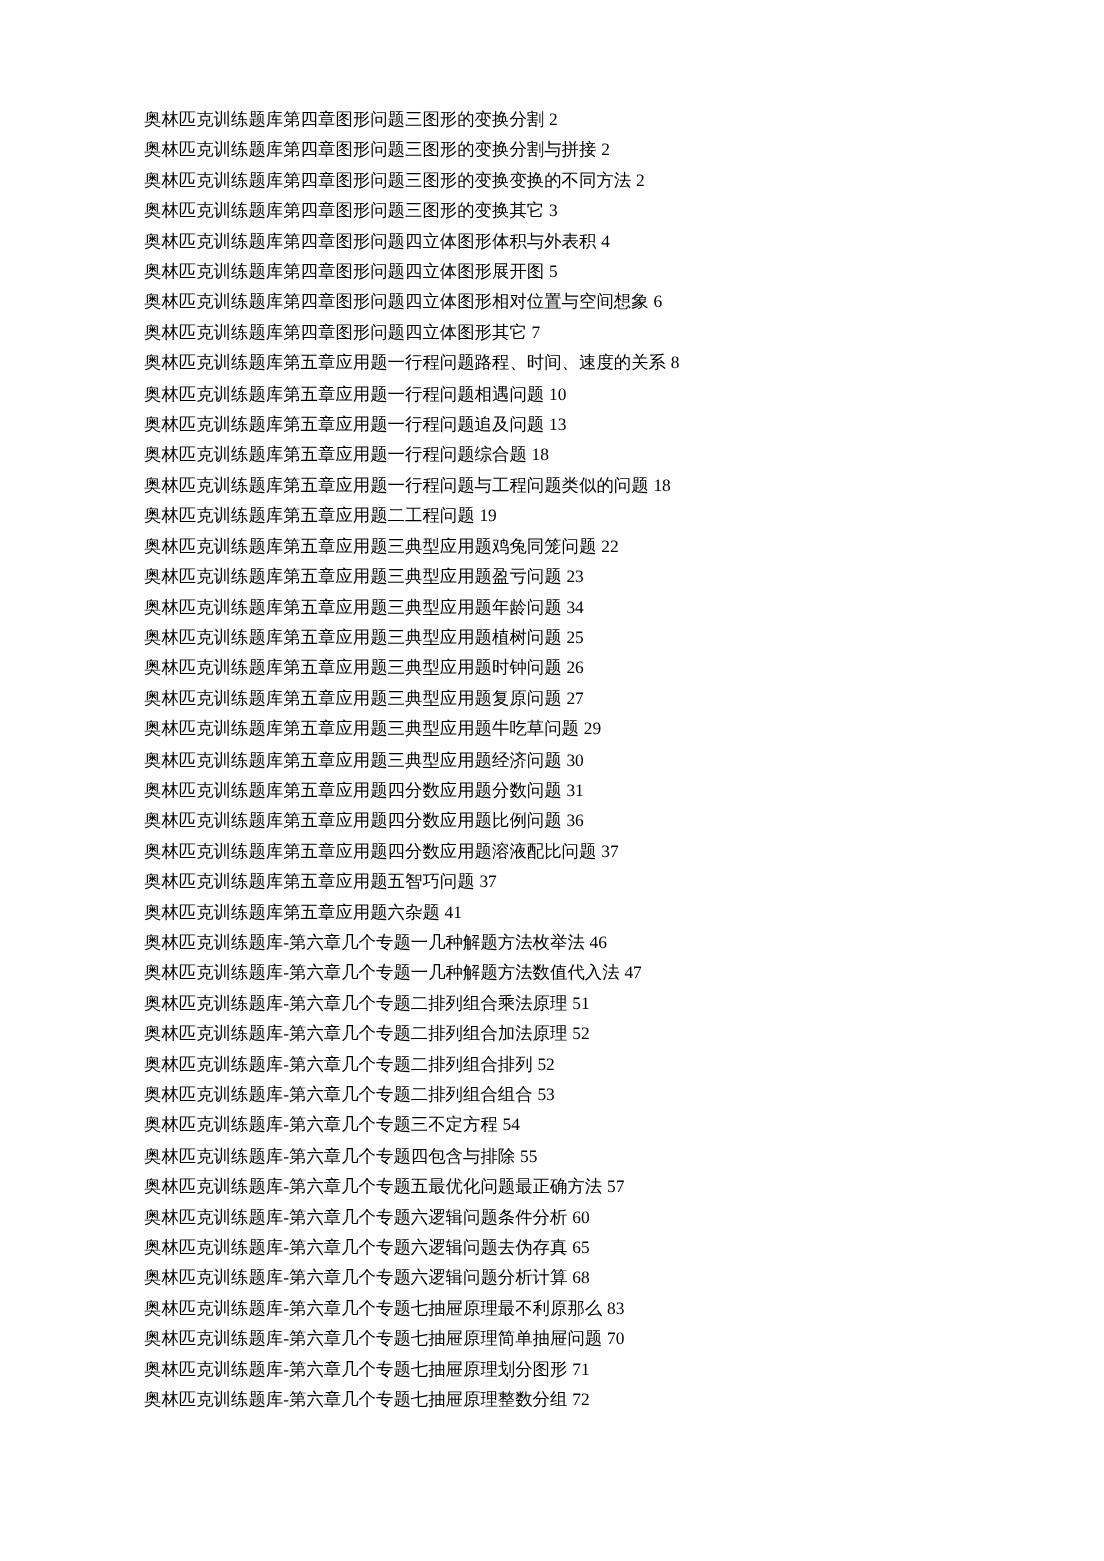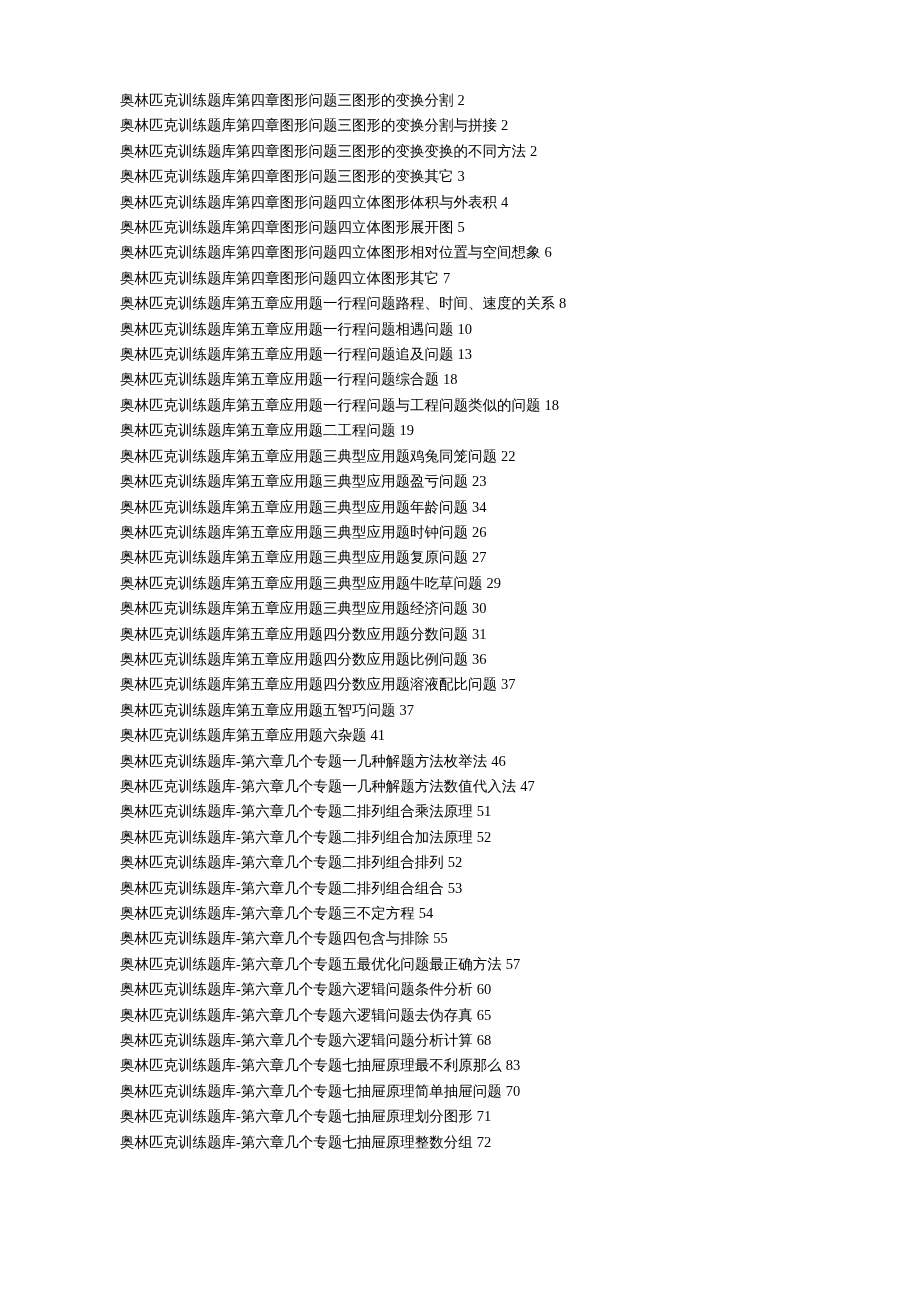--- a/index.html
+++ b/index.html
@@ -34,20 +34,21 @@
     <div class="toc-line"><span>奥林匹克训练题库第四章图形问题四立体图形其它</span><span class="page-num">7</span></div>
     <div class="toc-line"><span>奥林匹克训练题库第五章应用题一行程问题路程、时间、速度的关系</span><span class="page-num">8</span></div>
     <div class="toc-line"><span>奥林匹克训练题库第五章应用题一行程问题相遇问题</span><span class="page-num">10</span></div>
     <div class="toc-line"><span>奥林匹克训练题库第五章应用题一行程问题追及问题</span><span class="page-num">13</span></div>
     <div class="toc-line"><span>奥林匹克训练题库第五章应用题一行程问题综合题</span><span class="page-num">18</span></div>
     <div class="toc-line"><span>奥林匹克训练题库第五章应用题一行程问题与工程问题类似的问题</span><span class="page-num">18</span></div>
     <div class="toc-line"><span>奥林匹克训练题库第五章应用题二工程问题</span><span class="page-num">19</span></div>
     <div class="toc-line"><span>奥林匹克训练题库第五章应用题三典型应用题鸡兔同笼问题</span><span class="page-num">22</span></div>
     <div class="toc-line"><span>奥林匹克训练题库第五章应用题三典型应用题盈亏问题</span><span class="page-num">23</span></div>
     <div class="toc-line"><span>奥林匹克训练题库第五章应用题三典型应用题年龄问题</span><span class="page-num">34</span></div>
+    <div class="toc-line"><span>奥林匹克训练题库第五章应用题三典型应用题植树问题</span><span class="page-num">25</span></div>
     <div class="toc-line"><span>奥林匹克训练题库第五章应用题三典型应用题时钟问题</span><span class="page-num">26</span></div>
     <div class="toc-line"><span>奥林匹克训练题库第五章应用题三典型应用题复原问题</span><span class="page-num">27</span></div>
     <div class="toc-line"><span>奥林匹克训练题库第五章应用题三典型应用题牛吃草问题</span><span class="page-num">29</span></div>
     <div class="toc-line"><span>奥林匹克训练题库第五章应用题三典型应用题经济问题</span><span class="page-num">30</span></div>
     <div class="toc-line"><span>奥林匹克训练题库第五章应用题四分数应用题分数问题</span><span class="page-num">31</span></div>
     <div class="toc-line"><span>奥林匹克训练题库第五章应用题四分数应用题比例问题</span><span class="page-num">36</span></div>
     <div class="toc-line"><span>奥林匹克训练题库第五章应用题四分数应用题溶液配比问题</span><span class="page-num">37</span></div>
     <div class="toc-line"><span>奥林匹克训练题库第五章应用题五智巧问题</span><span class="page-num">37</span></div>
     <div class="toc-line"><span>奥林匹克训练题库第五章应用题六杂题</span><span class="page-num">41</span></div>
     <div class="toc-line"><span>奥林匹克训练题库-第六章几个专题一几种解题方法枚举法</span><span class="page-num">46</span></div>

